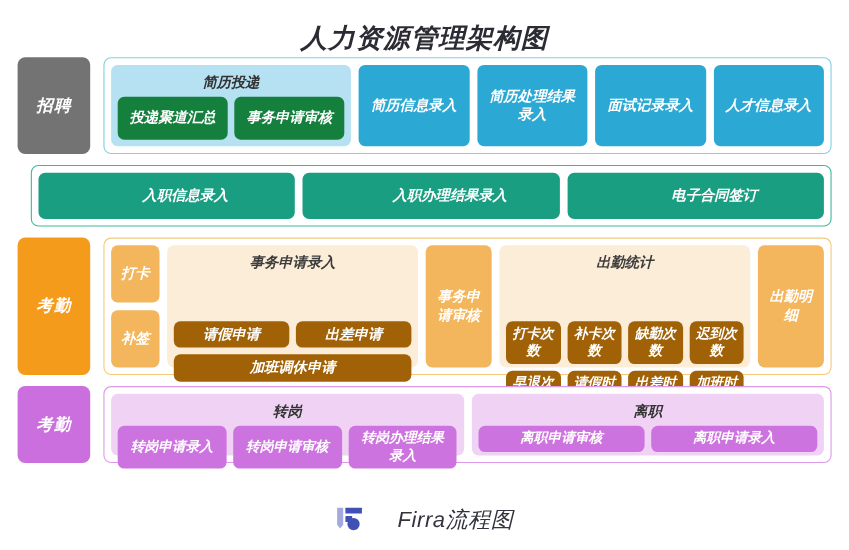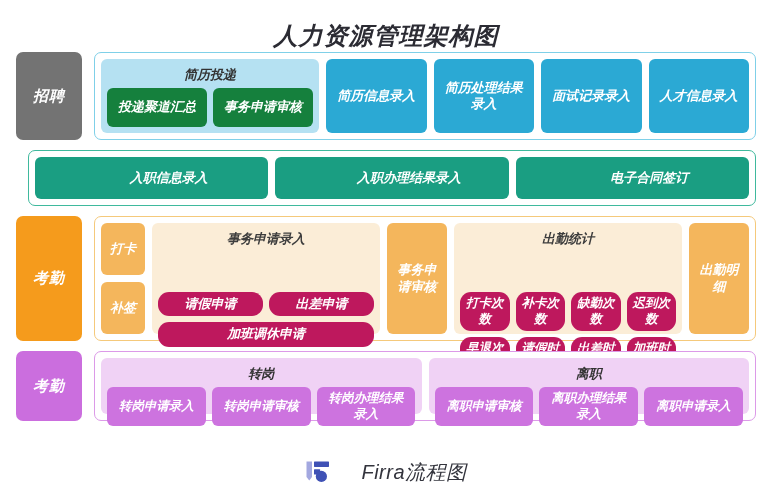--- a/index.html
+++ b/index.html
@@ -97,21 +97,21 @@
   .r-onboard .row-body{border-color:#3fb99d;}
   .r-onboard .node{background:#1a9e82;}
   .r-onboard .row-body > .node{flex:1 1 0;padding-left:40px;}
 
   
   .r-attend .row-label{background:#f59b1c;}
   .r-attend .row-body{border-color:#f5c97b;}
   .r-attend .node{background:#f3b濃;}
   .r-attend .node{background:#f4b65c;}
   .r-attend .group{background:#fbedd7;gap:40px;}
-  .r-attend .group .node{background:#be185d;border-radius:11px;}
+  .r-attend .group .node{background:#a16207;}
   .r-attend .group-title{color:#3d3d3d;}
 
   .at-punch-col{
     flex:0 0 44px;
     display:flex;flex-direction:column;gap:7px;
   }
   .at-punch-col .node{flex:1 1 0;font-size:13px;}
   .at-affair-group{flex:1 1 0;}
   .at-affair-group .group-children{flex-direction:column;gap:6px;}
   .at-affair-row{display:flex;gap:6px;flex:1 1 0;}
@@ -234,21 +234,20 @@
           <div class="node">转岗申请录入</div>
           <div class="node">转岗申请审核</div>
           <div class="node">转岗办理结果录入</div>
         </div>
       </div>
 
       <div class="group p-group">
         <div class="group-title">离职</div>
         <div class="group-children">
           <div class="node">离职申请审核</div>
-          <div class="node">离职办理结果录入</div>
           <div class="node">离职申请录入</div>
         </div>
       </div>
     </div>
   </div>
 
   <div class="footer">
     <span>
       <svg class="logo-mark" viewBox="0 0 26 26" xmlns="http://www.w3.org/2000/svg">
         <path d="M1.5 1.5 H7.0 V17.0 L4.25 20.5 L1.5 17.0 Z" fill="#a3a8e0"></path>

